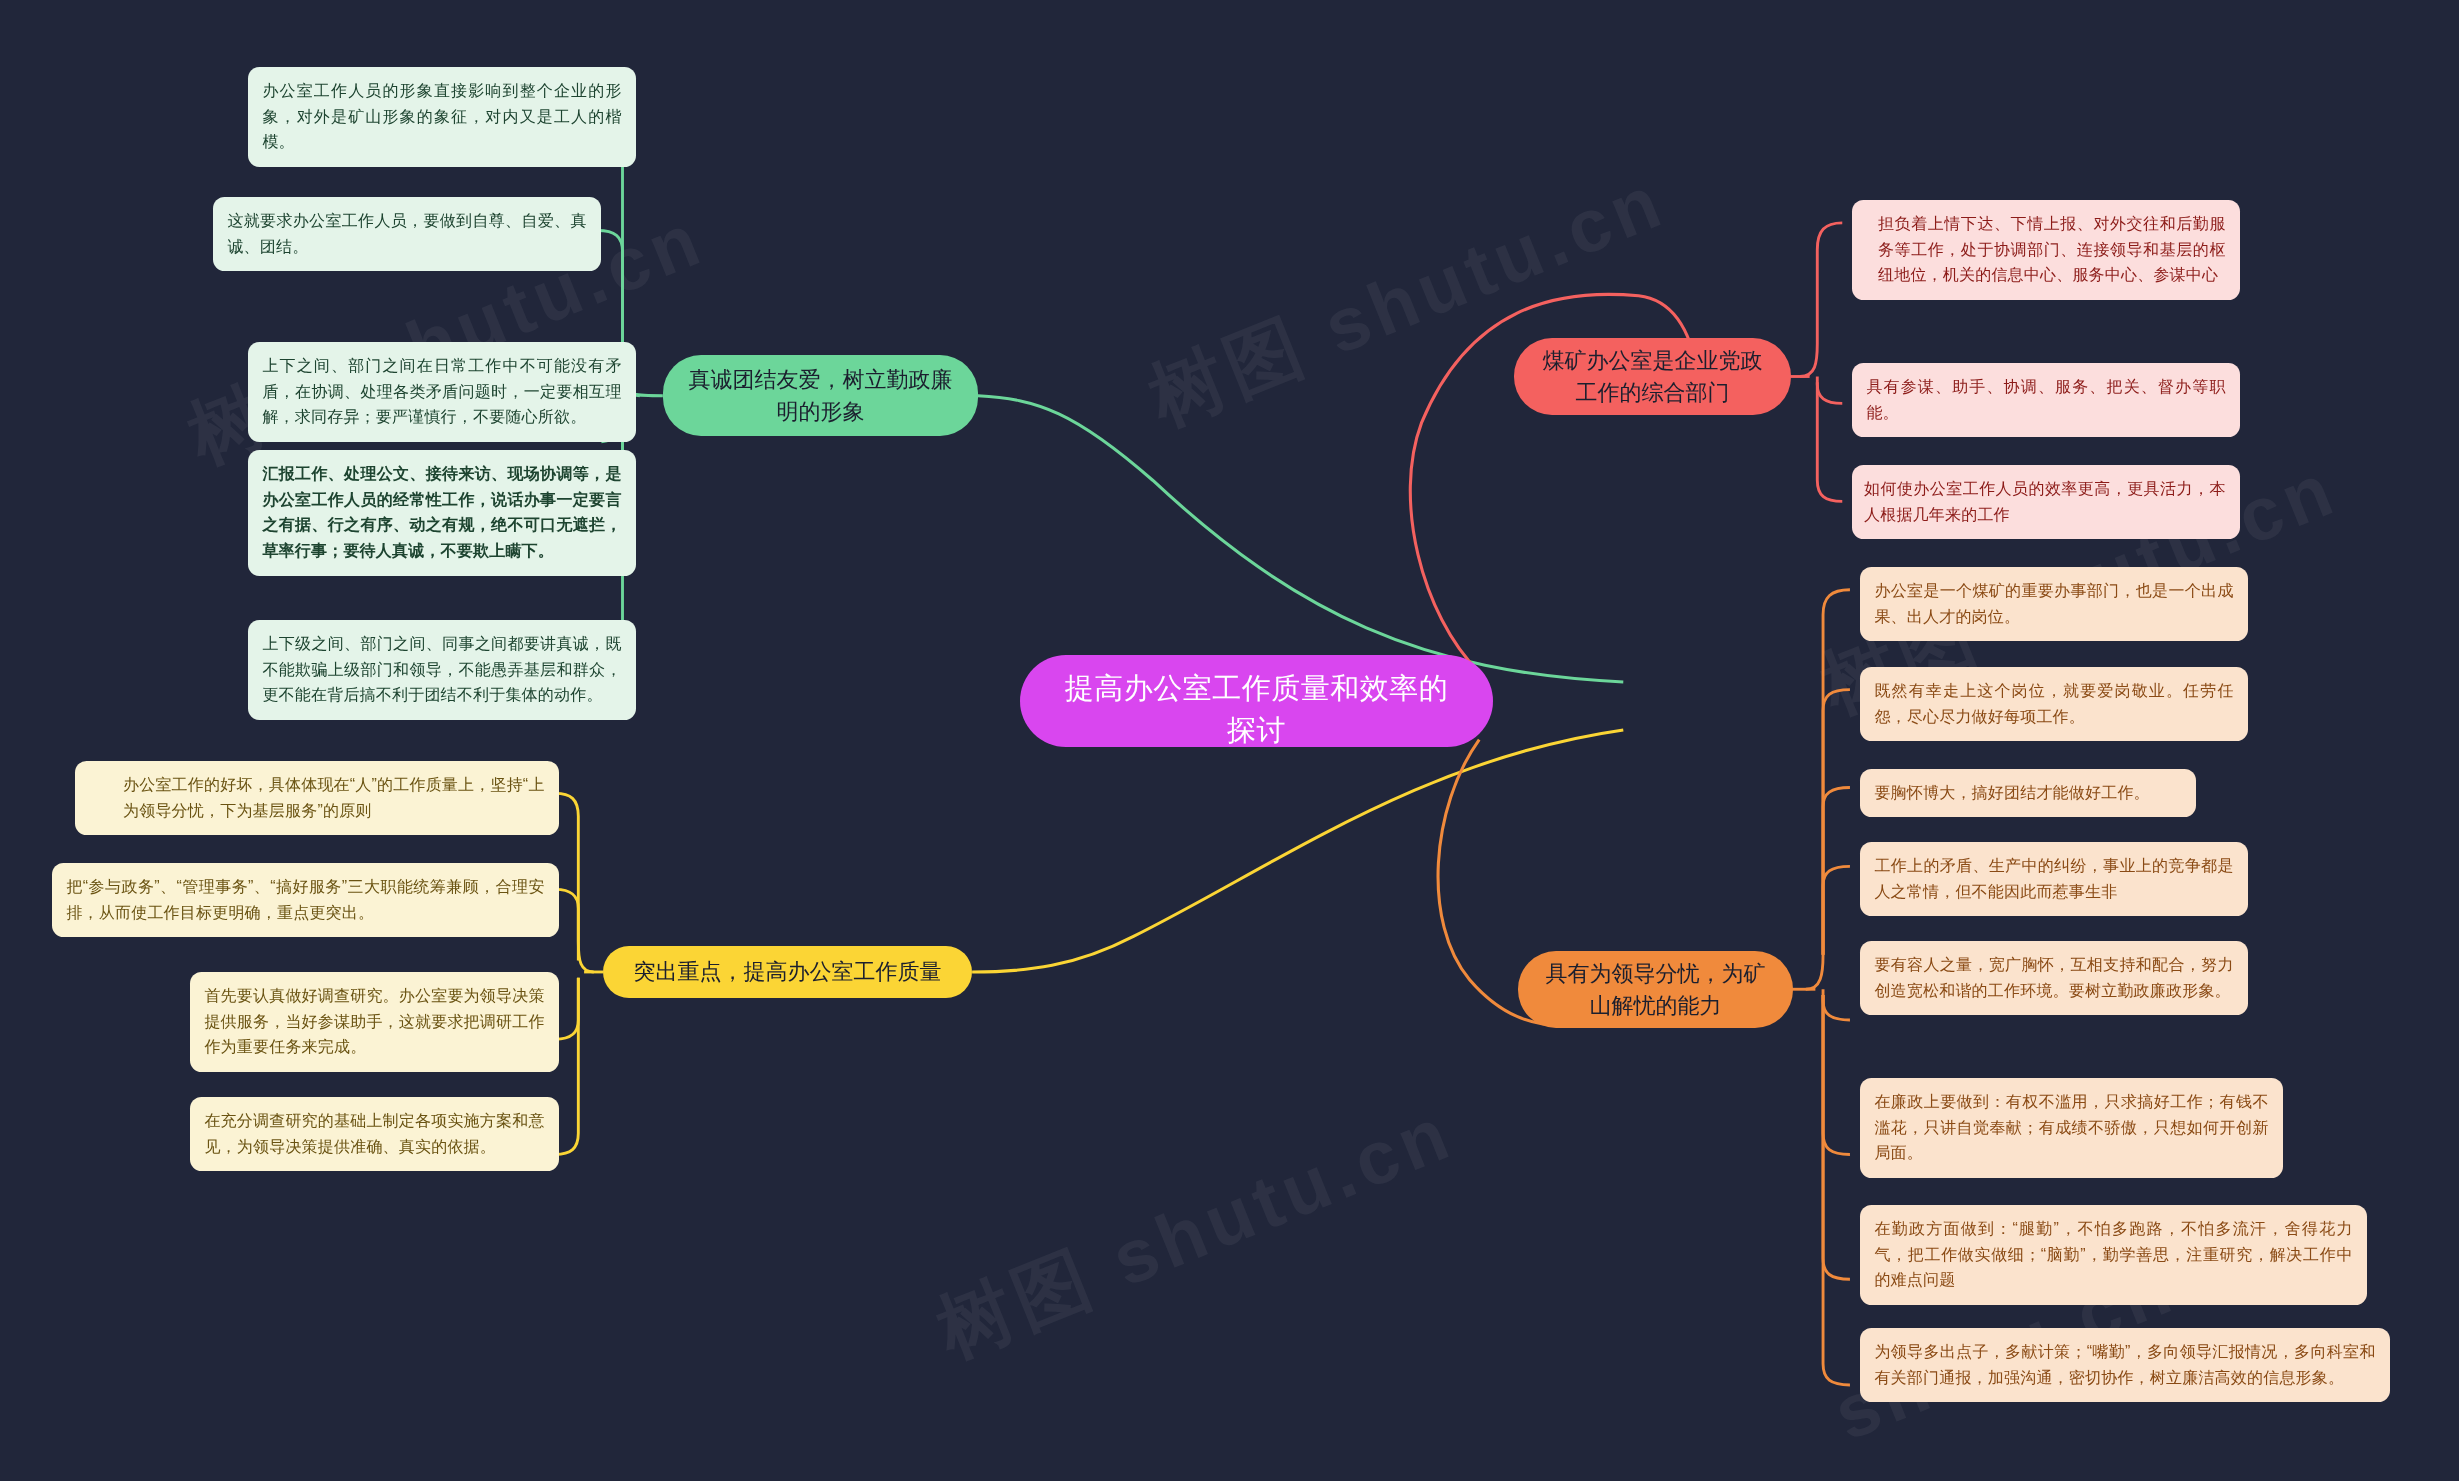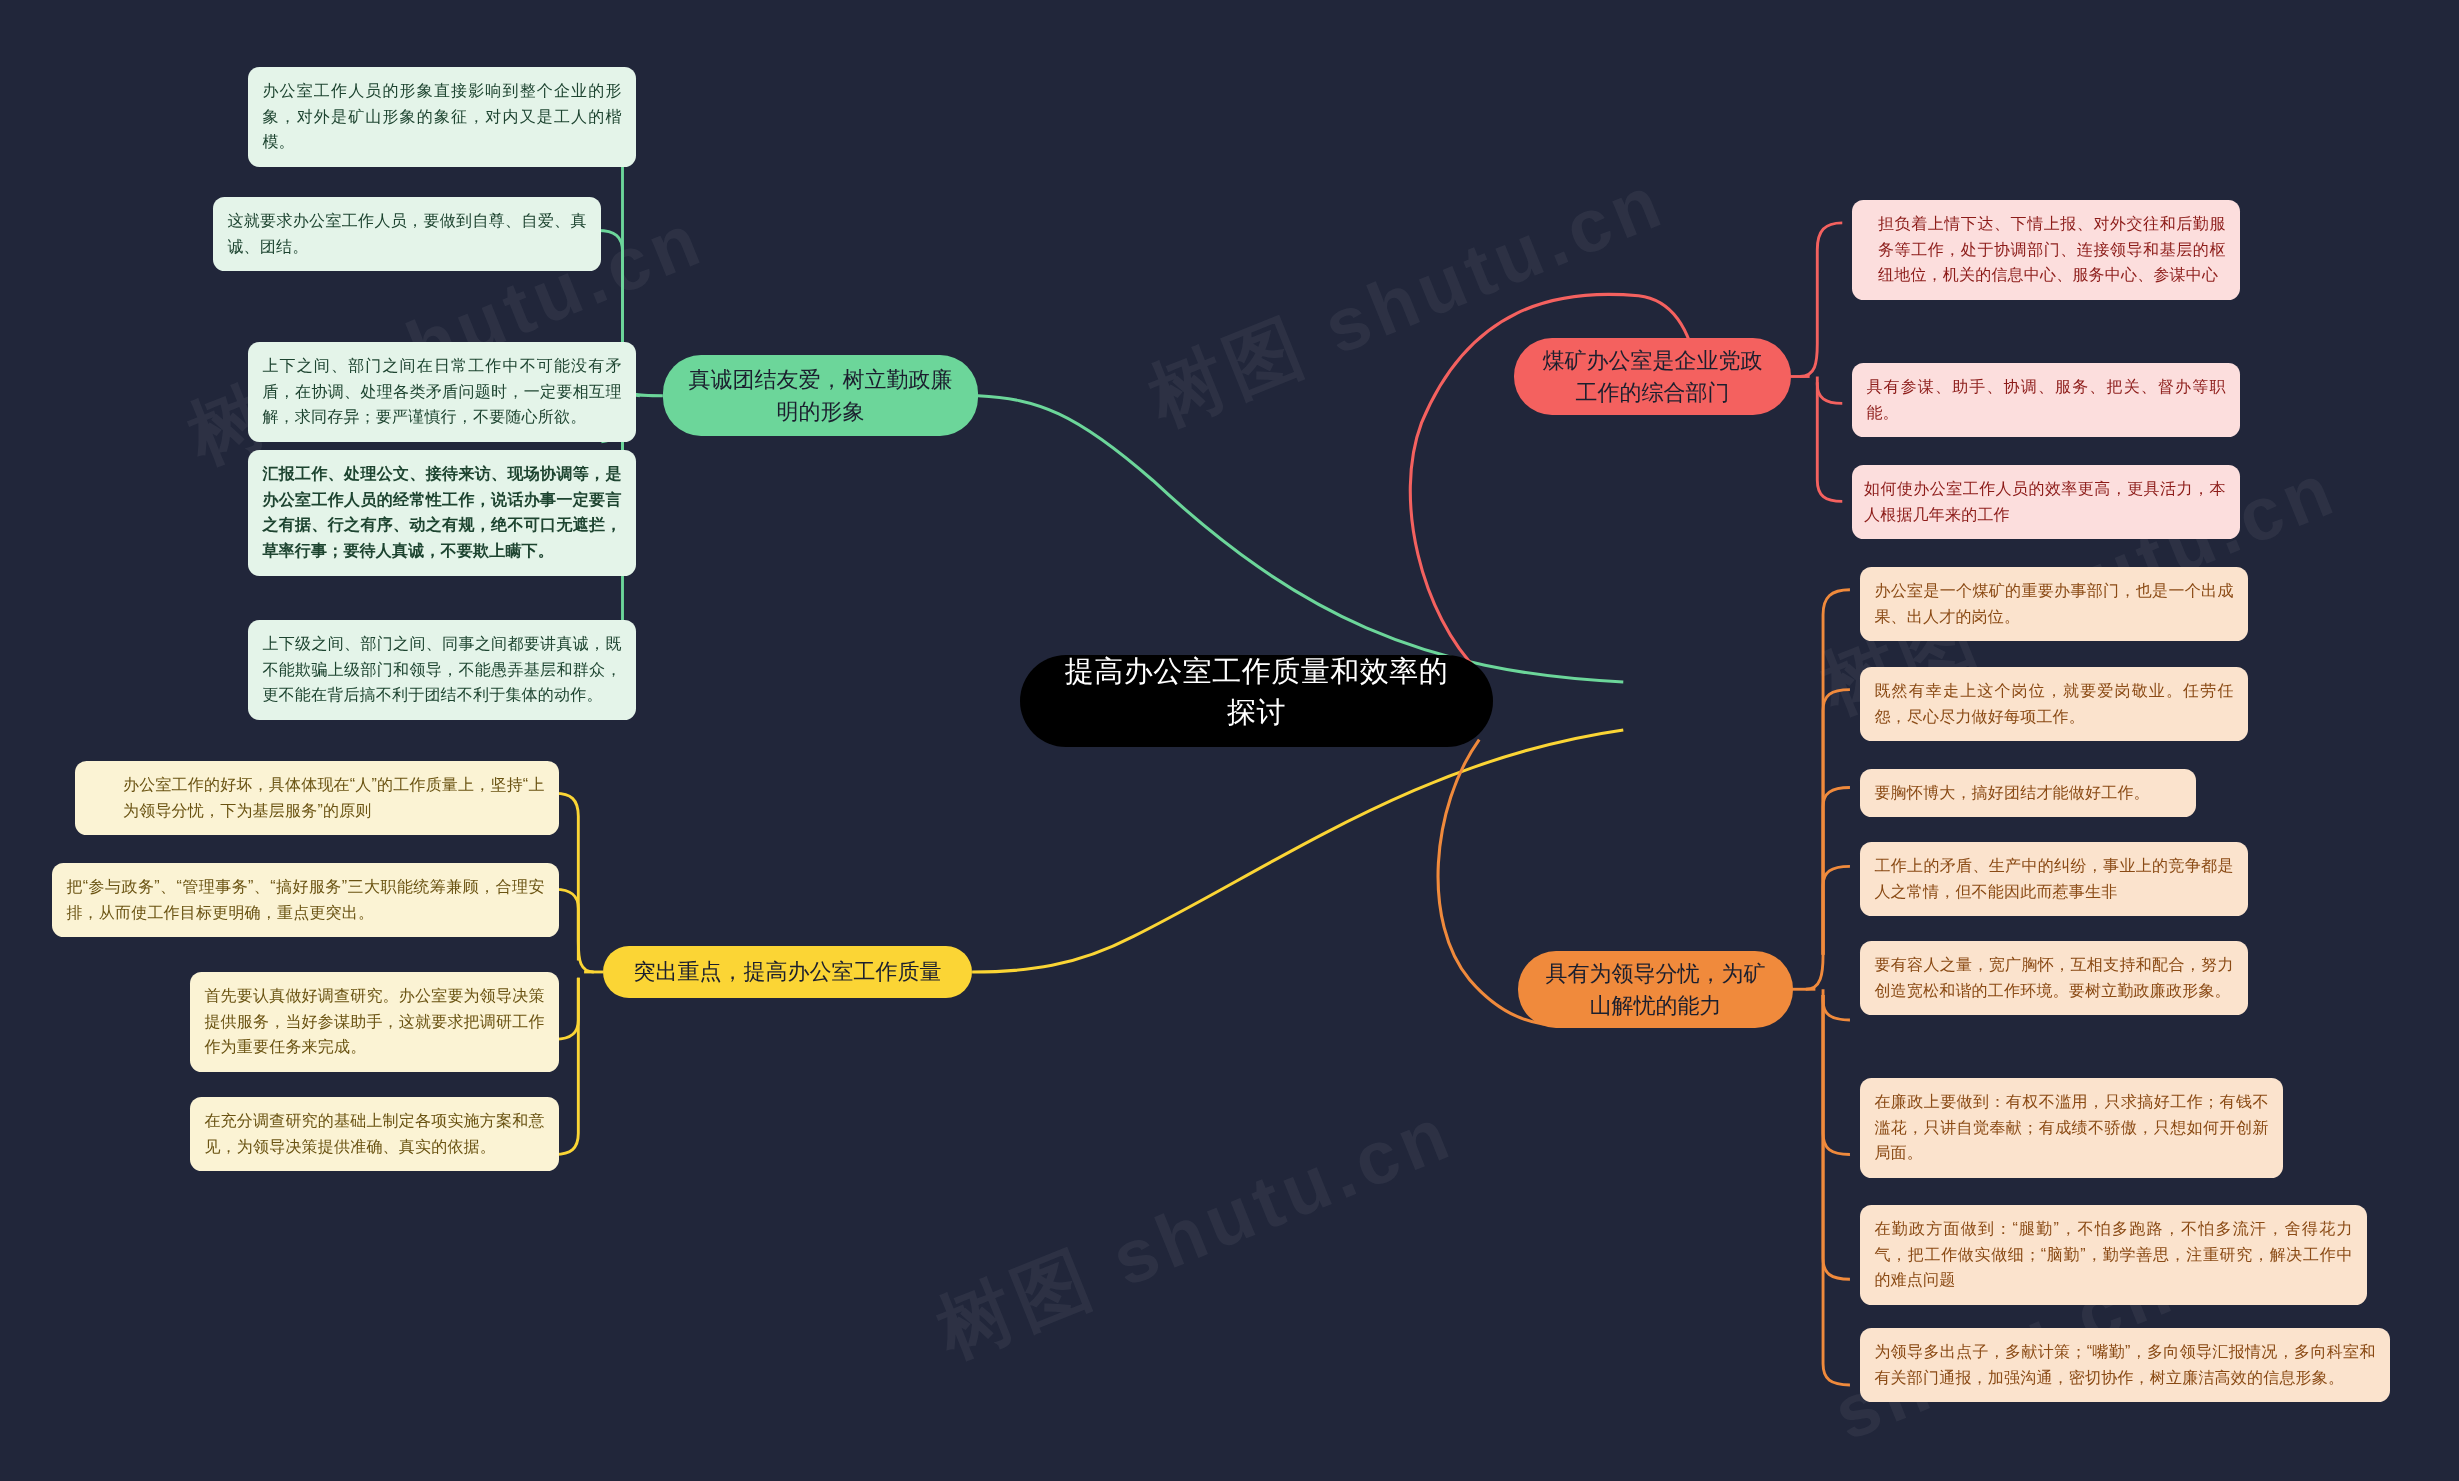--- a/index.html
+++ b/index.html
@@ -10,23 +10,23 @@
     overflow: hidden;
   }
   #canvas { position: relative; width: 2459px; height: 1481px; }
 
   svg.links { position: absolute; inset: 0; width: 2459px; height: 1481px; pointer-events: none; }
 
   .node { position: absolute; }
 
   
   .root {
-    background: #000000; color: #ffffff;
+    background: #d946ef; color: #ffffff;
     border-radius: 58px;
-    display: flex; align-items: flex-end; justify-content: center;
+    display: flex; align-items: flex-start; justify-content: center;
     text-align: center;
     font-size: 29px; line-height: 1.42; font-weight: 400;
     padding: 13.4px 33px;
     letter-spacing: 0.5px;
   }
 
   
   .branch {
     border-radius: 38px;
     display: flex; align-items: center; justify-content: center;

